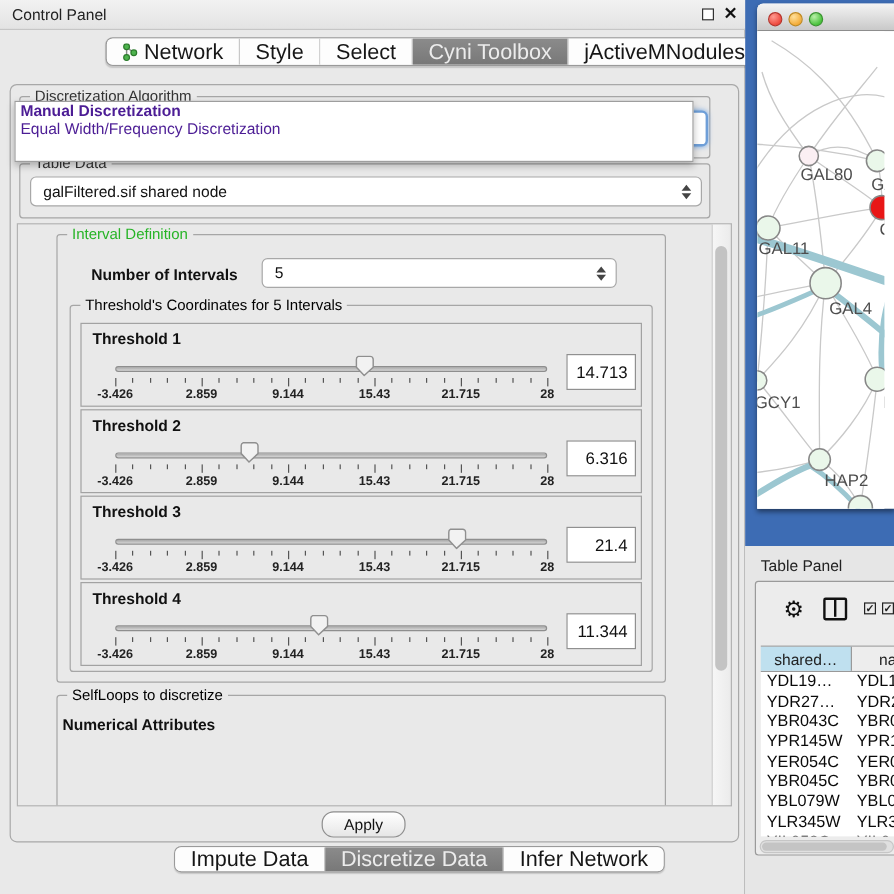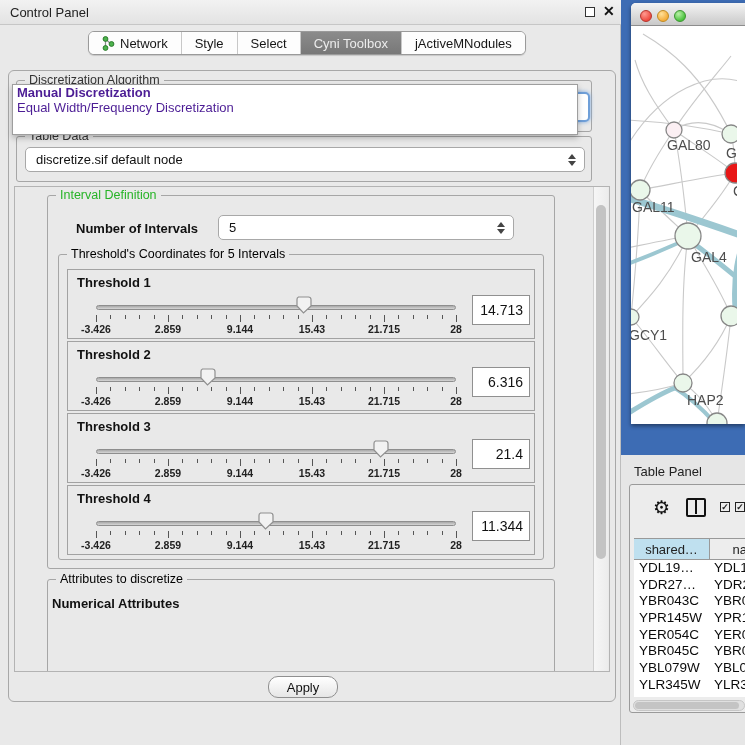--- a/index.html
+++ b/index.html
@@ -9,21 +9,21 @@
 
   
   #left-panel { left:0; top:0; width:621px; height:745px; background:#e9e9e9; border-right:1px solid #bdbdbd; }
   #titlebar { left:0; top:0; width:621px; height:25px; background:linear-gradient(#f2f2f2,#e3e3e3); border-bottom:1px solid #c6c6c6; }
   #titlebar .title { position:absolute; left:10px; top:5px; font-size:13px; color:#222; }
   .float-btn { position:absolute; top:7px; width:10px; height:10px; border:1.6px solid #333; background:#fff; }
   .close-btn { position:absolute; top:3px; font-size:14px; font-weight:bold; color:#111; cursor:default; }
 
   
   .seg { position:absolute; display:flex; height:24px; border:1px solid #9a9a9a; border-radius:6px; overflow:hidden; background:#fff; box-shadow:0 1px 1px rgba(0,0,0,.15); }
-  .seg .tab { display:flex; align-items:center; justify-content:center; font-size:13px; color:#161616; padding:0 13px; background:#fdfdfd; border-right:1px solid #c8c8c8; white-space:nowrap; }
+  .seg .tab { display:flex; align-items:center; justify-content:center; font-size:18px; color:#161616; padding:0 13px; background:#fdfdfd; border-right:1px solid #c8c8c8; white-space:nowrap; }
   .seg .tab:last-child { border-right:none; }
   .seg .tab.sel { background:linear-gradient(#8b8b8b,#787878); color:#ececec; }
 
   
   #outer-panel { left:8px; top:70px; width:608px; height:632px; border:1px solid #a8a8a8; border-radius:6px; }
 
   .group { position:absolute; border:1px solid #a6a6a6; border-radius:3px; }
   .group-title { position:absolute; top:-8px; left:8px; background:#e9e9e9; padding:0 4px; font-size:12.5px; white-space:nowrap; }
   .gt-dark  { color:#333; }
   .gt-green { color:#27b427; }
@@ -135,21 +135,21 @@
   </div>
   <div id="algo-combo-focus" class="abs"></div>
   <div id="algo-popup" class="abs">
     <div class="opt first">Manual Discretization</div>
     <div class="opt">Equal Width/Frequency Discretization</div>
   </div>
 
   <div class="group" style="left:16px; top:136px; width:576px; height:46px;">
     <span class="group-title gt-dark">Table Data</span>
     <div class="combo" style="left:8px; top:10px; width:560px; height:25px;">
-      <span>discretize.sif default node</span>
+      <span>galFiltered.sif shared node</span>
       <span class="spinner"></span>
     </div>
   </div>
 
   <div id="scroll-pane" class="abs">
 
     <div class="group" style="left:32px; top:8px; width:508px; height:374px;">
       <span class="group-title gt-green">Interval Definition</span>
 
       <span class="bold13 abs" style="left:28px; top:25px;">Number of Intervals</span>
@@ -319,31 +319,42 @@
               <div class="th-thumb" style="left: 188.697px;"><svg width="17" height="18" viewBox="0 0 17 18">
                   <path d="M3.5 1 h10 a2.5 2.5 0 0 1 2.5 2.5 V10 L8.5 17 2 10 V3.5 A2.5 2.5 0 0 1 3.5 1 Z" fill="#f2f2f2" stroke="#8f8f8f" stroke-width="1.2"></path>
                 </svg></div>
               <div class="th-value">11.344</div>
             </div>
           </div>
       </div>
     </div>
 
     <div class="group" style="left:32px; top:392px; width:508px; height:110px;">
-      <span class="group-title gt-blue">Attributes to discretize</span>
+      <span class="group-title gt-blue">SelfLoops to discretize</span>
       <span class="bold13 abs" style="left:4px; top:16px;">Numerical Attributes</span>
     </div>
 
     <div class="vscroll" style="right:1px; top:0; width:15px; height:484px;">
       <div class="vthumb" style="top:18px; height:354px;"></div>
     </div>
   </div>
 
   <button class="push-btn" style="left:268px; top:676px; width:70px; height:22px;">Apply</button>
 
+  <div class="seg" style="left:145px; top:705px; height:22px;">
+    <div class="tab">
+        <span>Impute Data</span>
+      </div>
+    <div class="tab sel">
+        <span>Discretize Data</span>
+      </div>
+    <div class="tab">
+        <span>Infer Network</span>
+      </div>
+  </div>
 </div>
 
 <div id="net-desktop" class="abs"></div>
 
 <div id="net-window" class="abs">
   <div id="net-titlebar">
     <span class="traffic" style="left:9px;  background:radial-gradient(circle at 35% 30%, #ff9a90, #ee4b40 70%); border:1px solid #b5342c;"></span>
     <span class="traffic" style="left:26px; background:radial-gradient(circle at 35% 30%, #ffe09a, #f4ad3a 70%); border:1px solid #c08a22;"></span>
     <span class="traffic" style="left:43px; background:radial-gradient(circle at 35% 30%, #b9f0a8, #4cc33f 70%); border:1px solid #3a9430;"></span>
   </div>

